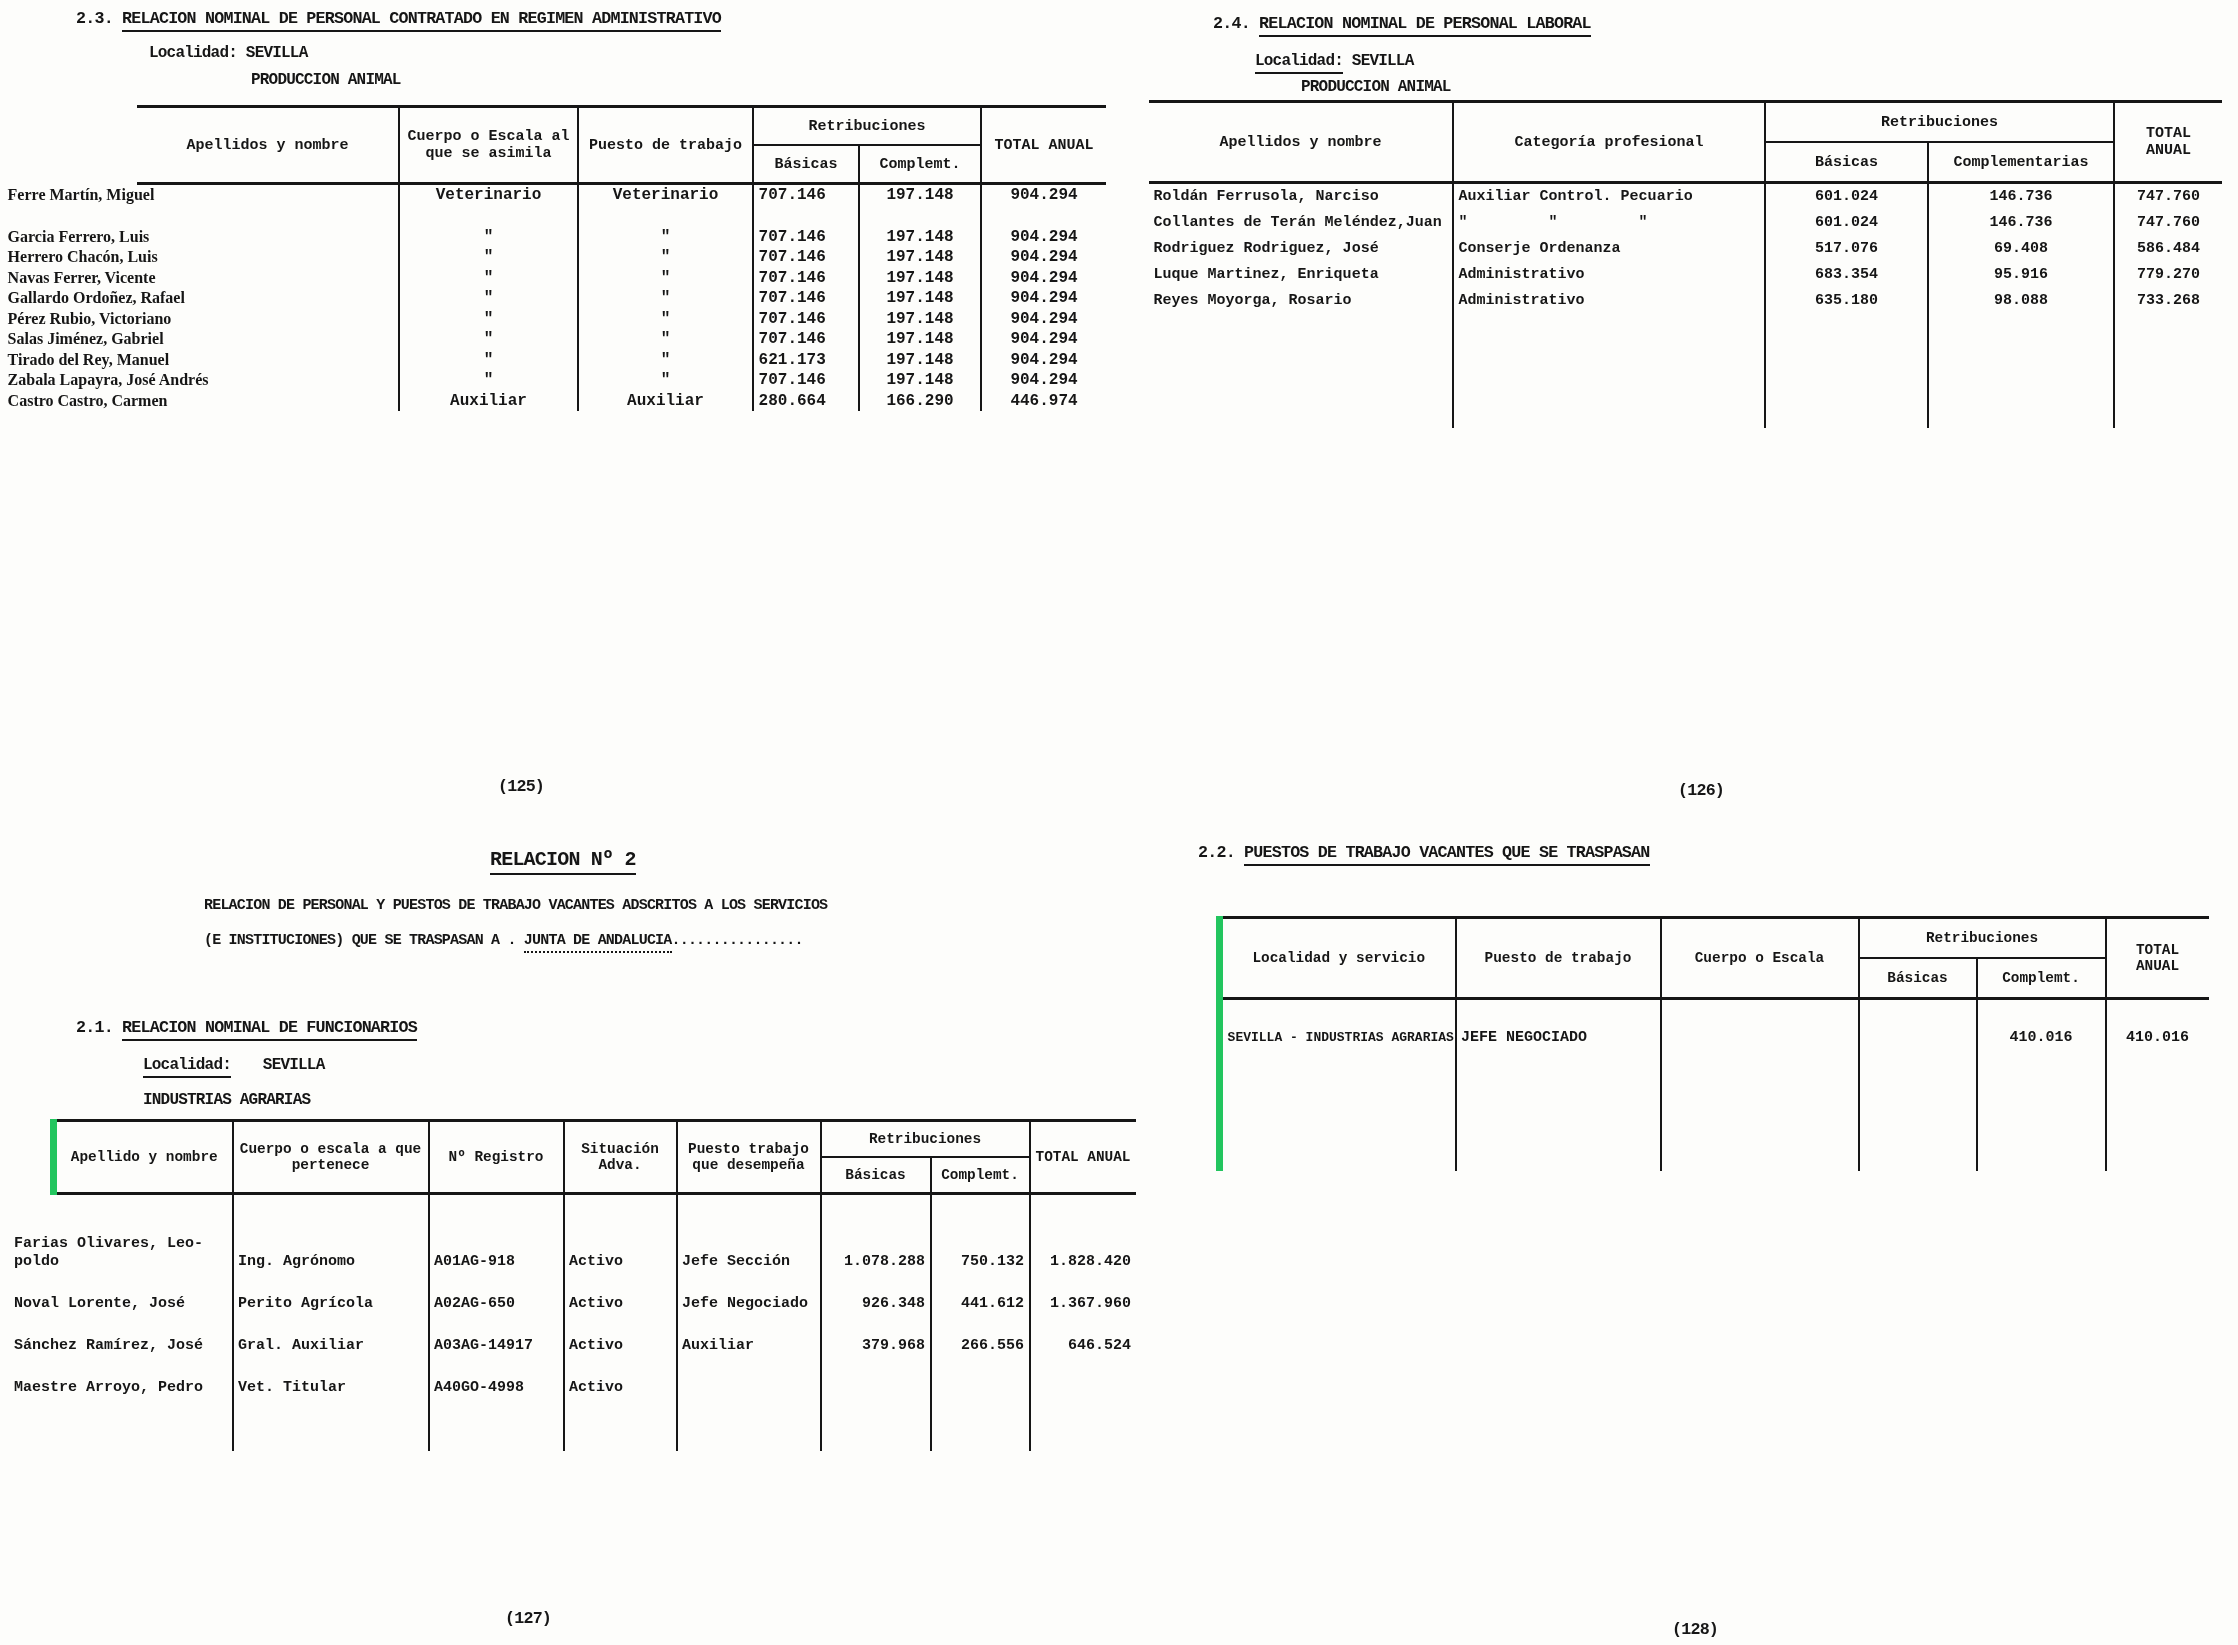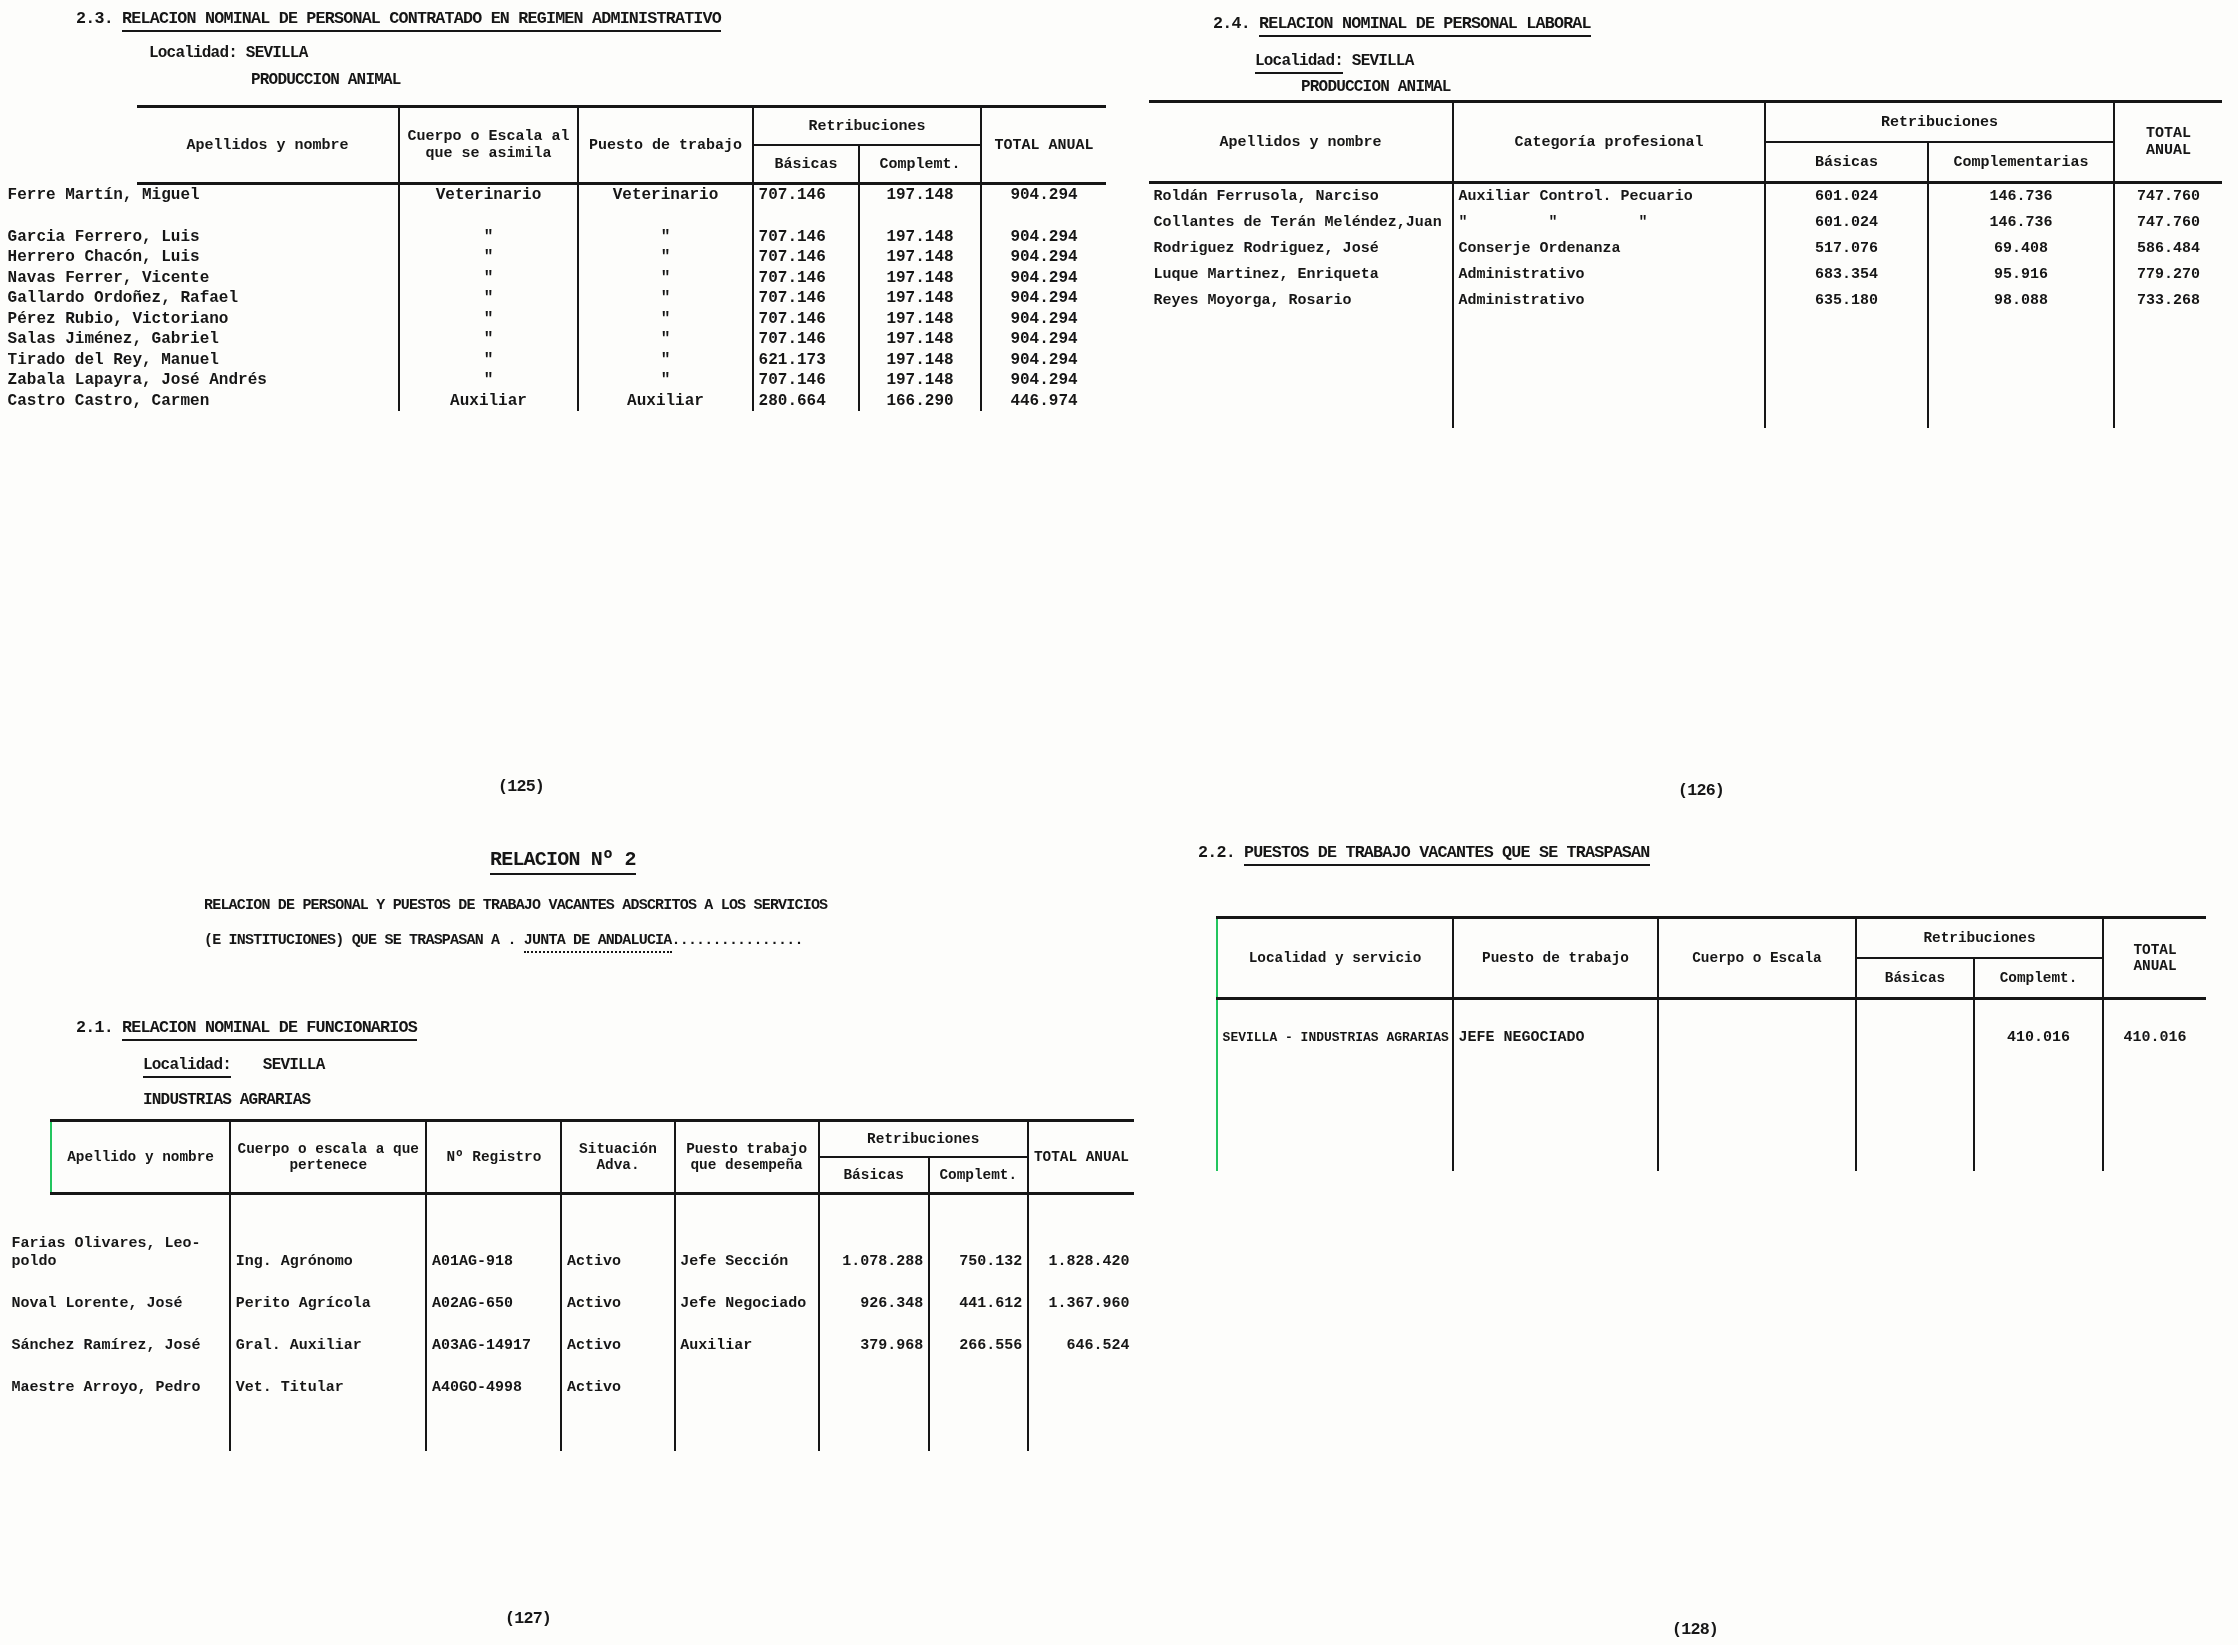--- a/index.html
+++ b/index.html
@@ -11,28 +11,28 @@
   .u{border-bottom:2.3px solid #161616;padding-bottom:2.3px;}
   .u2{border-bottom:2.3px solid #161616;padding-bottom:1.5px;}
   .udot{border-bottom:2.3px dotted #161616;padding-bottom:1.5px;}
   .meta{font-size:16px;font-weight:bold;white-space:nowrap;letter-spacing:-0.8px;}
   .marker{font-size:16.7px;font-weight:bold;letter-spacing:-0.8px;}
   table{border-collapse:collapse;table-layout:fixed;}
   th,td{padding:0 4.6px;font-weight:bold;vertical-align:middle;}
   thead th{text-align:center;white-space:normal;border-bottom:3.8px solid #161616;}
   tbody td{white-space:nowrap;}
   .vl{border-left:2.3px solid #161616;}
-  .vlh{border-left:2px solid #22c55e;}
+  .vlh{border-left:7px solid #22c55e;}
   
   .t23{border-top:3.8px solid #161616;width:969px;font-size:16px;}
   .t23 thead th{font-size:15px;height:36px;}
   .t23 thead .sub{height:33px;}
   .t23 .retrib{border-bottom:2.3px solid #161616;}
   .t23 tbody td{height:20.5px;line-height:20.5px;}
-  .t23 .name-in{display:block;margin-left:-134px;}
+  .t23 .name-in{display:block;margin-left:-134px;font-family:Liberation Serif, serif;}
   .t23 .spacer td{height:21px;}
   
   .t24{border-top:3.8px solid #161616;width:1073px;font-size:15px;}
   .t24 thead th{font-size:15px;height:38px;}
   .t24 thead .sub{height:38px;}
   .t24 .retrib{border-bottom:2.3px solid #161616;}
   .t24 tbody td{height:26px;line-height:26px;}
   .t24 .ext td{height:114px;}
   .pre{white-space:pre;}
   

